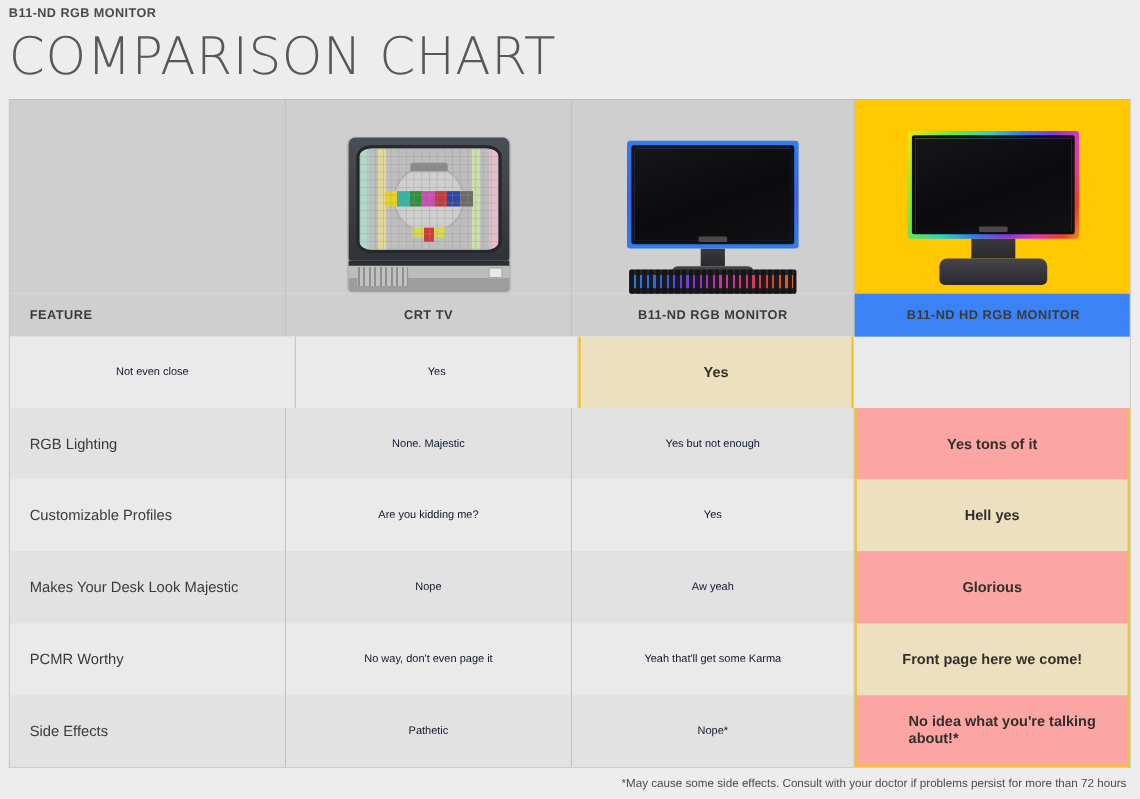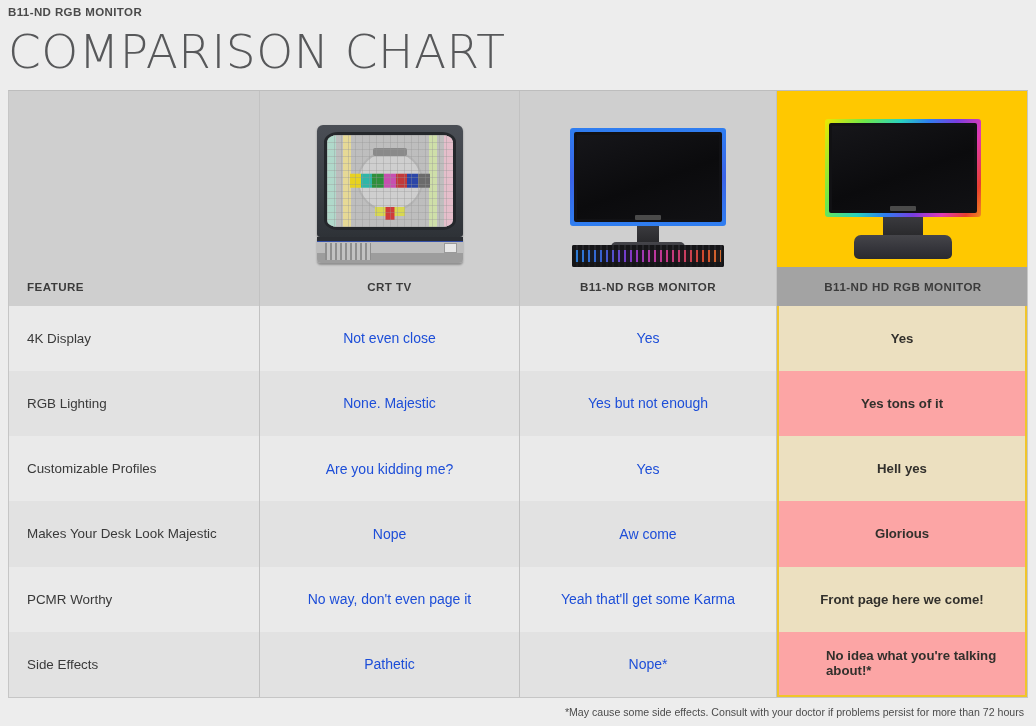--- a/index.html
+++ b/index.html
@@ -70,28 +70,28 @@
 
   .row-labels { height: 41px; background: #cfcfcf; }
   .row-labels .cell {
     font-size: 11.6px;
     font-weight: bold;
     color: #3b3b3b;
     letter-spacing: 0.45px;
     align-items: center;
   }
   .row-labels .c0 { justify-content: flex-start; }
-  .row-labels .c3 { background: #a3a3a3; border-right: none; }
+  .row-labels .c3 { background: #3b82f6; border-right: none; }
 
   
   .row-data { height: 69.6px; }
   .row-data.alt-a { background: #eaeaea; }
   .row-data.alt-b { background: #e2e2e2; justify-content: flex-end; }
   .row-data .c0 { font-size: 13.4px; color: #3a3a3a; }
-  .row-data .c1, .row-data .c2 { color: #1d4ed8; font-size: 14px; }
+  .row-data .c1, .row-data .c2 { color: #0f172a; font-size: 10px; }
   .row-data .c3 {
     font-weight: bold;
     color: #32302c;
     font-size: 13.2px;
     border-right: none;
   }
   .row-data.alt-a .c3 { background: #ece0c0; }
   .row-data.alt-b .c3 { background: #fca5a5; }
   .row-data .c3, .row-head .c3, .row-labels .c3 { border-left: 2px solid transparent; }
   .row-data .c3 { border-left: 2px solid #f0c52a; border-right: 2px solid #f0c52a; }
@@ -323,21 +323,20 @@
     </div>
 
     <div class="row row-labels">
       <div class="cell c0">FEATURE</div>
       <div class="cell c1">CRT TV</div>
       <div class="cell c2">B11-ND RGB MONITOR</div>
       <div class="cell c3">B11-ND HD RGB MONITOR</div>
     </div>
 
     <div class="row row-data alt-a">
-      <div class="cell c0">4K Display</div>
       <div class="cell c1">Not even close</div>
       <div class="cell c2">Yes</div>
       <div class="cell c3">Yes</div>
     </div>
 
     <div class="row row-data alt-b">
       <div class="cell c0">RGB Lighting</div>
       <div class="cell c1">None. Majestic</div>
       <div class="cell c2">Yes but not enough</div>
       <div class="cell c3">Yes tons of it</div>
@@ -346,21 +345,21 @@
     <div class="row row-data alt-a">
       <div class="cell c0">Customizable Profiles</div>
       <div class="cell c1">Are you kidding me?</div>
       <div class="cell c2">Yes</div>
       <div class="cell c3">Hell yes</div>
     </div>
 
     <div class="row row-data alt-b">
       <div class="cell c0">Makes Your Desk Look Majestic</div>
       <div class="cell c1">Nope</div>
-      <div class="cell c2">Aw come</div>
+      <div class="cell c2">Aw yeah</div>
       <div class="cell c3">Glorious</div>
     </div>
 
     <div class="row row-data alt-a">
       <div class="cell c0">PCMR Worthy</div>
       <div class="cell c1">No way, don't even page it</div>
       <div class="cell c2">Yeah that'll get some Karma</div>
       <div class="cell c3">Front page here we come!</div>
     </div>
 

